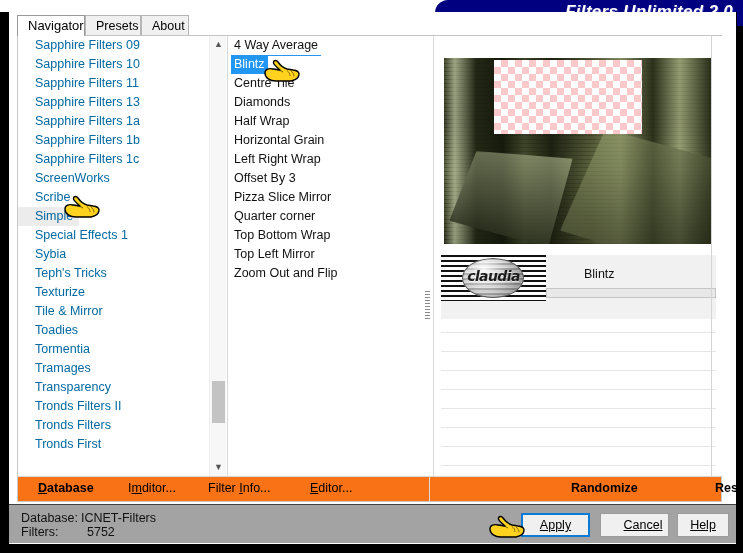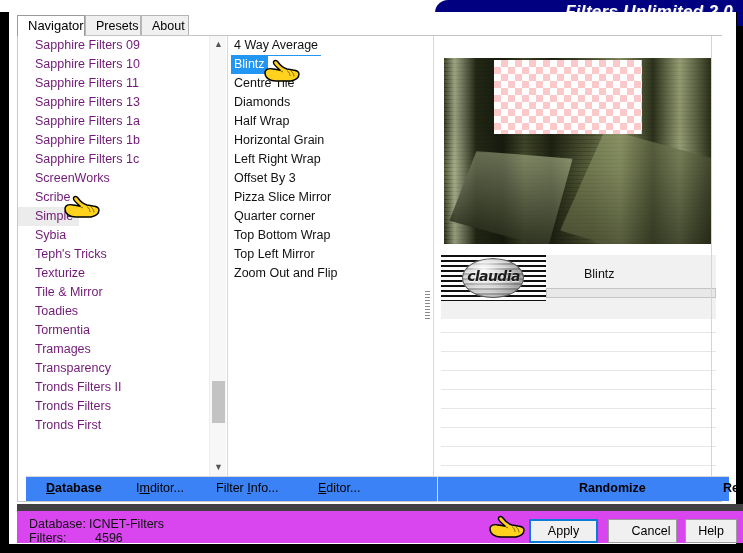--- a/index.html
+++ b/index.html
@@ -123,21 +123,21 @@
     width: 209px; height: 440px;
     background: #ffffff;
     overflow: hidden;
   }
   .cat-item {
     height: 19px;
     line-height: 19px;
     padding-left: 17px;
     font-size: 12.5px;
     white-space: nowrap;
-    color: #701a75;
+    color: #0369a1;
     cursor: default;
   }
   .cat-item.sel {
     background: #ececec;
     display: inline-block;
     padding-right: 6px;
     min-width: 0;
   }
   .cat-row.selrow { position: relative; }
 
@@ -336,23 +336,23 @@
   #right-vline {
     position: absolute;
     left: 693px; top: 0px;
     width: 1px; height: 440px;
     background: #d5d5d5;
   }
 
   
   #cmdbar {
     position: absolute;
-    left: 8px; top: 440px;
+    left: 0px; top: 440px;
     width: 703px; height: 25px;
-    background: #3b82f6;
+    background: #f97316;
     border-top: 1px solid #d7d7d7;
   }
   .cmd {
     position: absolute;
     top: 4px;
     font-size: 12.5px;
     color: #000;
     white-space: nowrap;
     cursor: default;
   }
@@ -368,41 +368,41 @@
     left: 411px; top: 0;
     width: 1px; height: 25px;
     background: #dcdcdc;
   }
 
   
   #statusbar {
     position: absolute;
     left: 0px; top: 492px;
     width: 727px; height: 39px;
-    background: #d946ef;
-    border-top: 7px solid #404040;
-    margin-left: 8px;
+    background: #a3a3a3;
+    border-top: 1px solid #404040;
   }
   .st-lbl { position: absolute; font-size: 12.5px; color: #111; white-space: nowrap; }
   #st-db-lbl  { left: 12px; top: 6px; }
   #st-db-val  { left: 72px; top: 6px; }
   #st-fl-lbl  { left: 12px; top: 20px; }
   #st-fl-val  { left: 78px; top: 20px; }
 
   .btn {
     position: absolute;
     top: 8px;
     height: 24px;
     line-height: 22px;
     text-align: center;
     font-size: 12.5px;
     background: #f0f0f0;
     border: 1px solid #9c9c9c;
     color: #000;
     cursor: default;
+    text-decoration: underline;
   }
   #btn-apply {
     left: 512px; width: 69px;
     border: 2px solid #0a7bd6;
     line-height: 20px;
   }
   #btn-cancel { left: 591px; width: 69px; padding-left: 17px; }
   #btn-help   { left: 668px; width: 52px; }
 
   
@@ -466,20 +466,23 @@
           <div class="cat-row">
               <div class="cat-item">Sapphire Filters 1c</div>
             </div>
           <div class="cat-row">
               <div class="cat-item">ScreenWorks</div>
             </div>
           <div class="cat-row">
               <div class="cat-item">Scribe</div>
             </div>
           <div class="cat-row selrow"><div class="cat-item sel">Simple</div></div>
+          <div class="cat-row">
+              <div class="cat-item">Special Effects 1</div>
+            </div>
           <div class="cat-row">
               <div class="cat-item">Sybia</div>
             </div>
           <div class="cat-row">
               <div class="cat-item">Teph's Tricks</div>
             </div>
           <div class="cat-row">
               <div class="cat-item">Texturize</div>
             </div>
           <div class="cat-row">
@@ -572,21 +575,21 @@
           <div id="cmd-sep"></div>
           <div class="cmd" id="cmd-randomize">Randomize</div>
           <div class="cmd" id="cmd-reset">Reset</div>
         </div>
       </div>
 
       <div id="statusbar">
         <div class="st-lbl" id="st-db-lbl">Database:</div>
         <div class="st-lbl" id="st-db-val">ICNET-Filters</div>
         <div class="st-lbl" id="st-fl-lbl">Filters:</div>
-        <div class="st-lbl" id="st-fl-val">4596</div>
+        <div class="st-lbl" id="st-fl-val">5752</div>
 
         <div class="btn" id="btn-apply">Apply</div>
         <div class="btn" id="btn-cancel">Cancel</div>
         <div class="btn" id="btn-help">Help</div>
       </div>
 
     </div>
   </div>
 
   <svg class="hand" id="hand-simple" viewBox="0 0 40 26">

